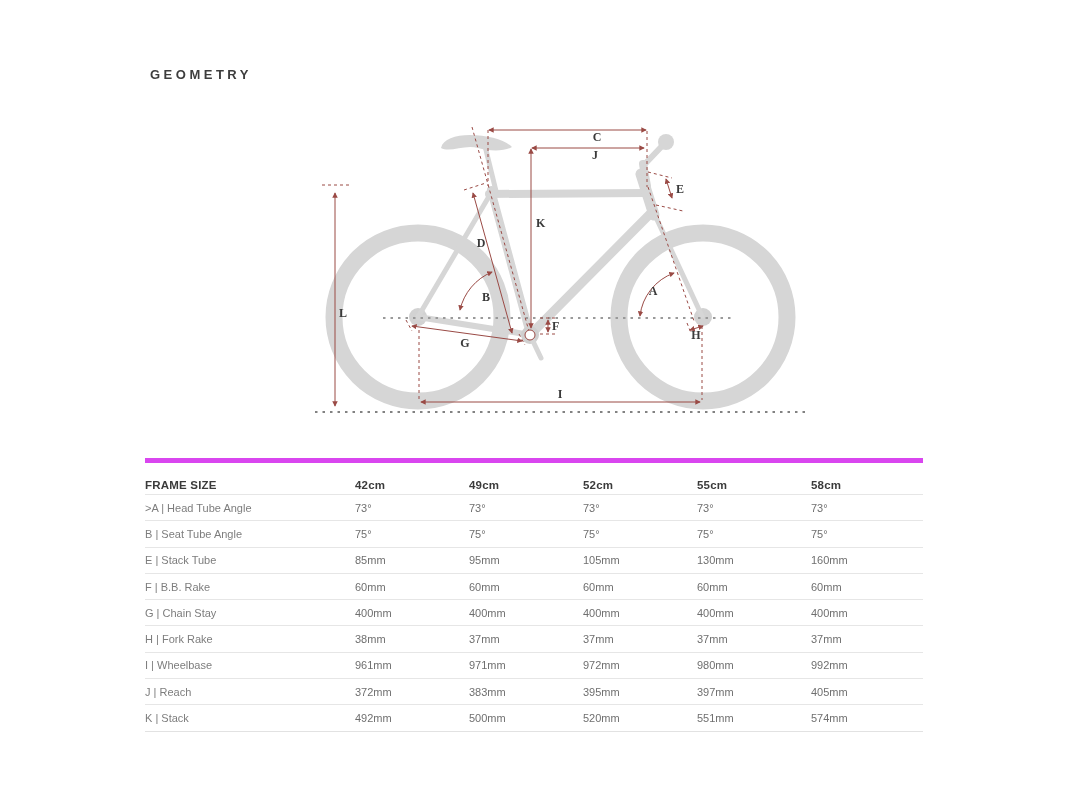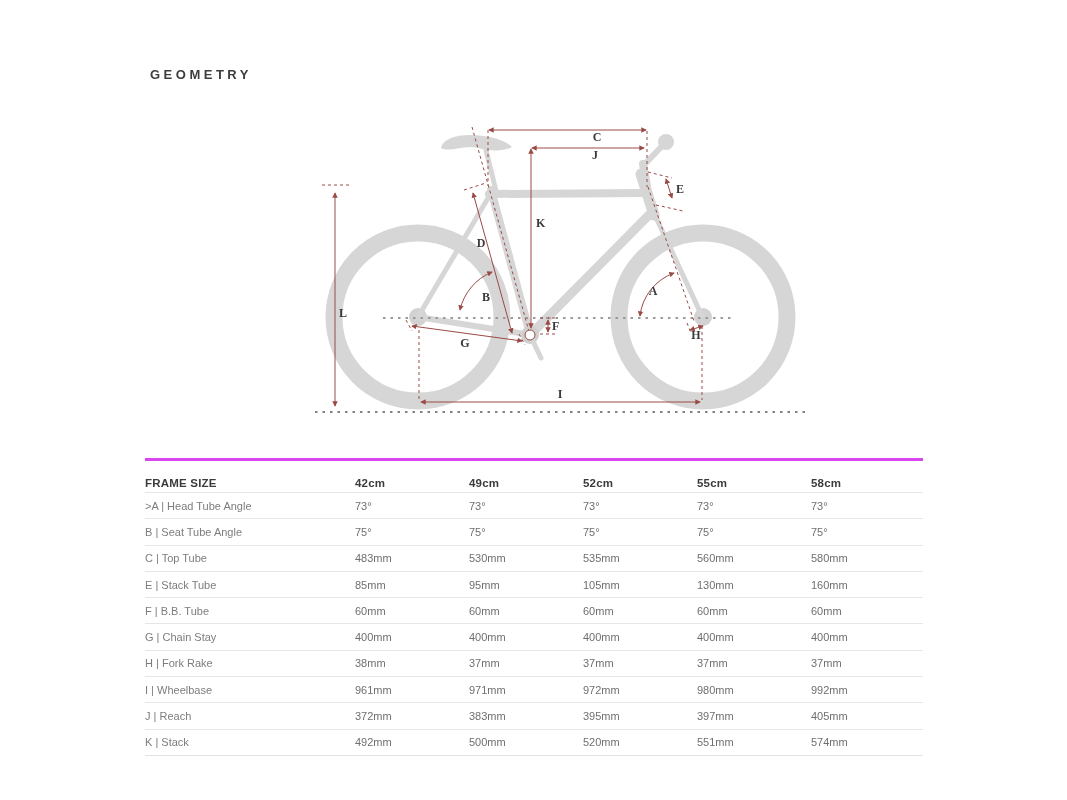--- a/index.html
+++ b/index.html
@@ -5,21 +5,21 @@
   html,body{margin:0;padding:0;background:#ffffff;}
   .canvas{position:relative;width:1067px;height:800px;background:#fff;overflow:hidden;
           font-family:"Liberation Sans",sans-serif;margin-top:39px;}
   .page-title{position:absolute;left:150px;top:28px;margin:0;font-size:13px;font-weight:bold;
               letter-spacing:3.5px;color:#3d3d3d;}
   .diagram{position:absolute;left:295px;top:75px;width:560px;height:320px;}
   .diagram svg{display:block;}
   .dim-label{font-family:"Liberation Serif",serif;font-size:12px;font-weight:bold;fill:#3a3a3a;}
 
   .geo-table{position:absolute;left:145px;top:419px;width:778px;font-size:11px;
-             border-top:3px solid #d946ef;border-bottom:1px solid #e2e2e2;color:#6f6f6f;}
+             border-top:5px solid #d946ef;border-bottom:1px solid #e2e2e2;color:#6f6f6f;}
   .row{display:flex;align-items:center;}
   .cell{box-sizing:border-box;padding-right:6px;}
   .c0{width:210px;}
   .c1,.c2,.c3,.c4{width:114px;}
   .c5{width:112px;}
   .header-row{height:28px;align-items:flex-end;padding-bottom:3px;}
   .header-row .cell{font-weight:bold;color:#3b3b3b;font-size:11.5px;letter-spacing:.2px;}
   .height-row{height:20px;align-items:flex-start;}
   .height-row .c0{color:#a3a3a3;letter-spacing:.5px;}
   .height-row .cell{color:#8d8d8d;}
@@ -141,41 +141,33 @@
 
     <div class="row data-row">
       <div class="cell c0 label">B | Seat Tube Angle</div>
       <div class="cell c1 val">75°</div>
       <div class="cell c2 val">75°</div>
       <div class="cell c3 val">75°</div>
       <div class="cell c4 val">75°</div>
       <div class="cell c5 val">75°</div>
     </div>
 
-    <div class="row data-row">
-      <div class="cell c0 label">C | Top Tube</div>
-      <div class="cell c1 val">483mm</div>
-      <div class="cell c2 val">530mm</div>
-      <div class="cell c3 val">535mm</div>
-      <div class="cell c4 val">560mm</div>
-      <div class="cell c5 val">580mm</div>
-    </div>
 
 
     <div class="row data-row">
       <div class="cell c0 label">E | Stack Tube</div>
       <div class="cell c1 val">85mm</div>
       <div class="cell c2 val">95mm</div>
       <div class="cell c3 val">105mm</div>
       <div class="cell c4 val">130mm</div>
       <div class="cell c5 val">160mm</div>
     </div>
 
     <div class="row data-row">
-      <div class="cell c0 label">F | B.B. Tube</div>
+      <div class="cell c0 label">F | B.B. Rake</div>
       <div class="cell c1 val">60mm</div>
       <div class="cell c2 val">60mm</div>
       <div class="cell c3 val">60mm</div>
       <div class="cell c4 val">60mm</div>
       <div class="cell c5 val">60mm</div>
     </div>
 
     <div class="row data-row">
       <div class="cell c0 label">G | Chain Stay</div>
       <div class="cell c1 val">400mm</div>

